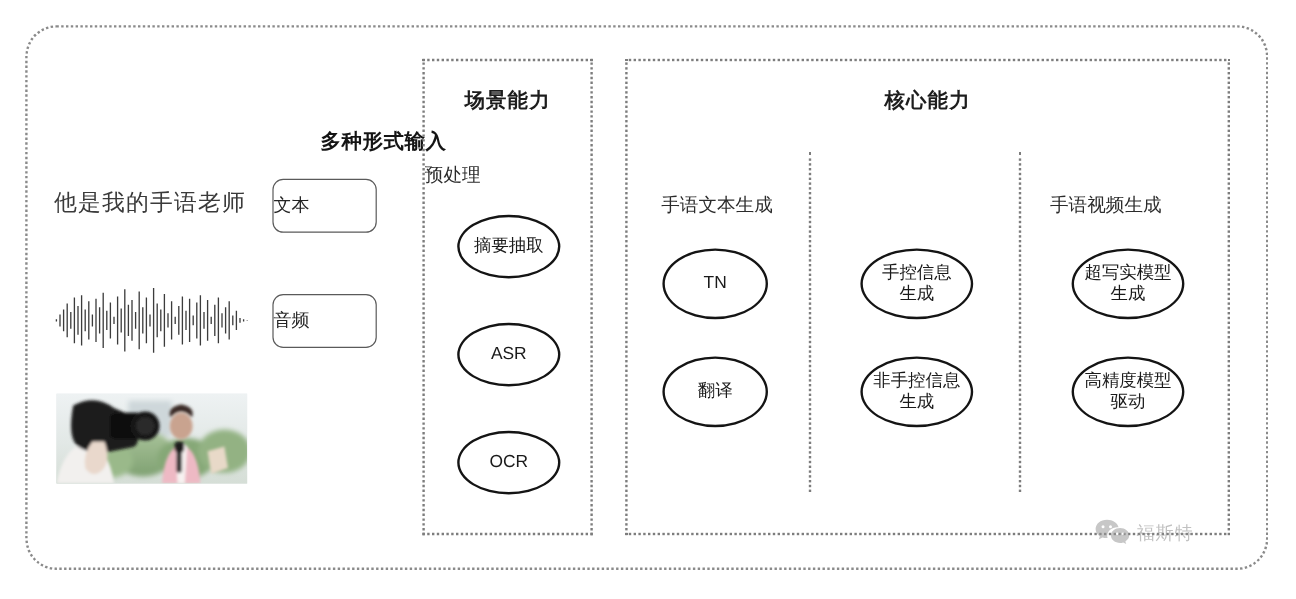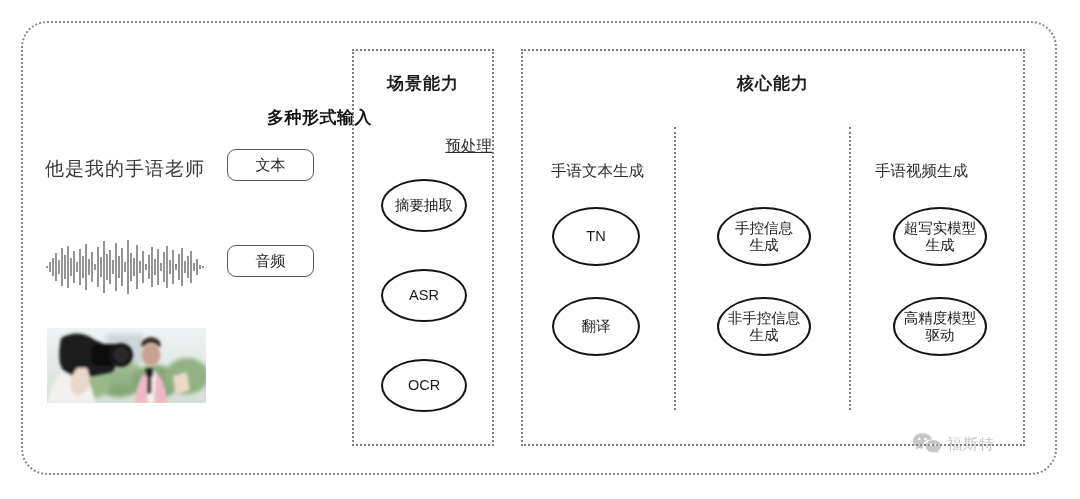--- a/index.html
+++ b/index.html
@@ -79,22 +79,21 @@
   
   .col-label {
     position: absolute;
     font-size: 15.5px;
     color: #2b2b2b;
     white-space: nowrap;
   }
   #scene-sub-label {
     left: 0; right: 0;
     top: 85px;
-    text-align: right;
-    text-decoration: underline;
+    text-align: left;
   }
   #core-col-1-label { left: 28px;  top: 110px; }
   #core-col-2-label { left: 168px; top: 110px; }
   #core-col-3-label { left: 352px; top: 110px; }
 
   
   .ellipse {
     position: absolute;
     border: 2.5px solid #141414;
     border-radius: 50%;
@@ -145,27 +144,27 @@
     top: 156px;
     font-size: 19px;
     color: #3a3a3a;
     letter-spacing: 1px;
     white-space: nowrap;
   }
   .input-chip {
     position: absolute;
     left: 227px;
     width: 87px;
-    height: 32px;
+    height: 45px;
     border: 1.6px solid #5a5a5a;
     border-radius: 9px;
     box-sizing: border-box;
     display: flex;
     align-items: center;
-    justify-content: center;
+    justify-content: flex-start;
     font-size: 15px;
     color: #242424;
     background: #ffffff;
   }
   #chip-0 { top: 149px; }
   #chip-1 { top: 245px; }
   #chip-2 { top: 341px; }
 
   
   #waveform {

